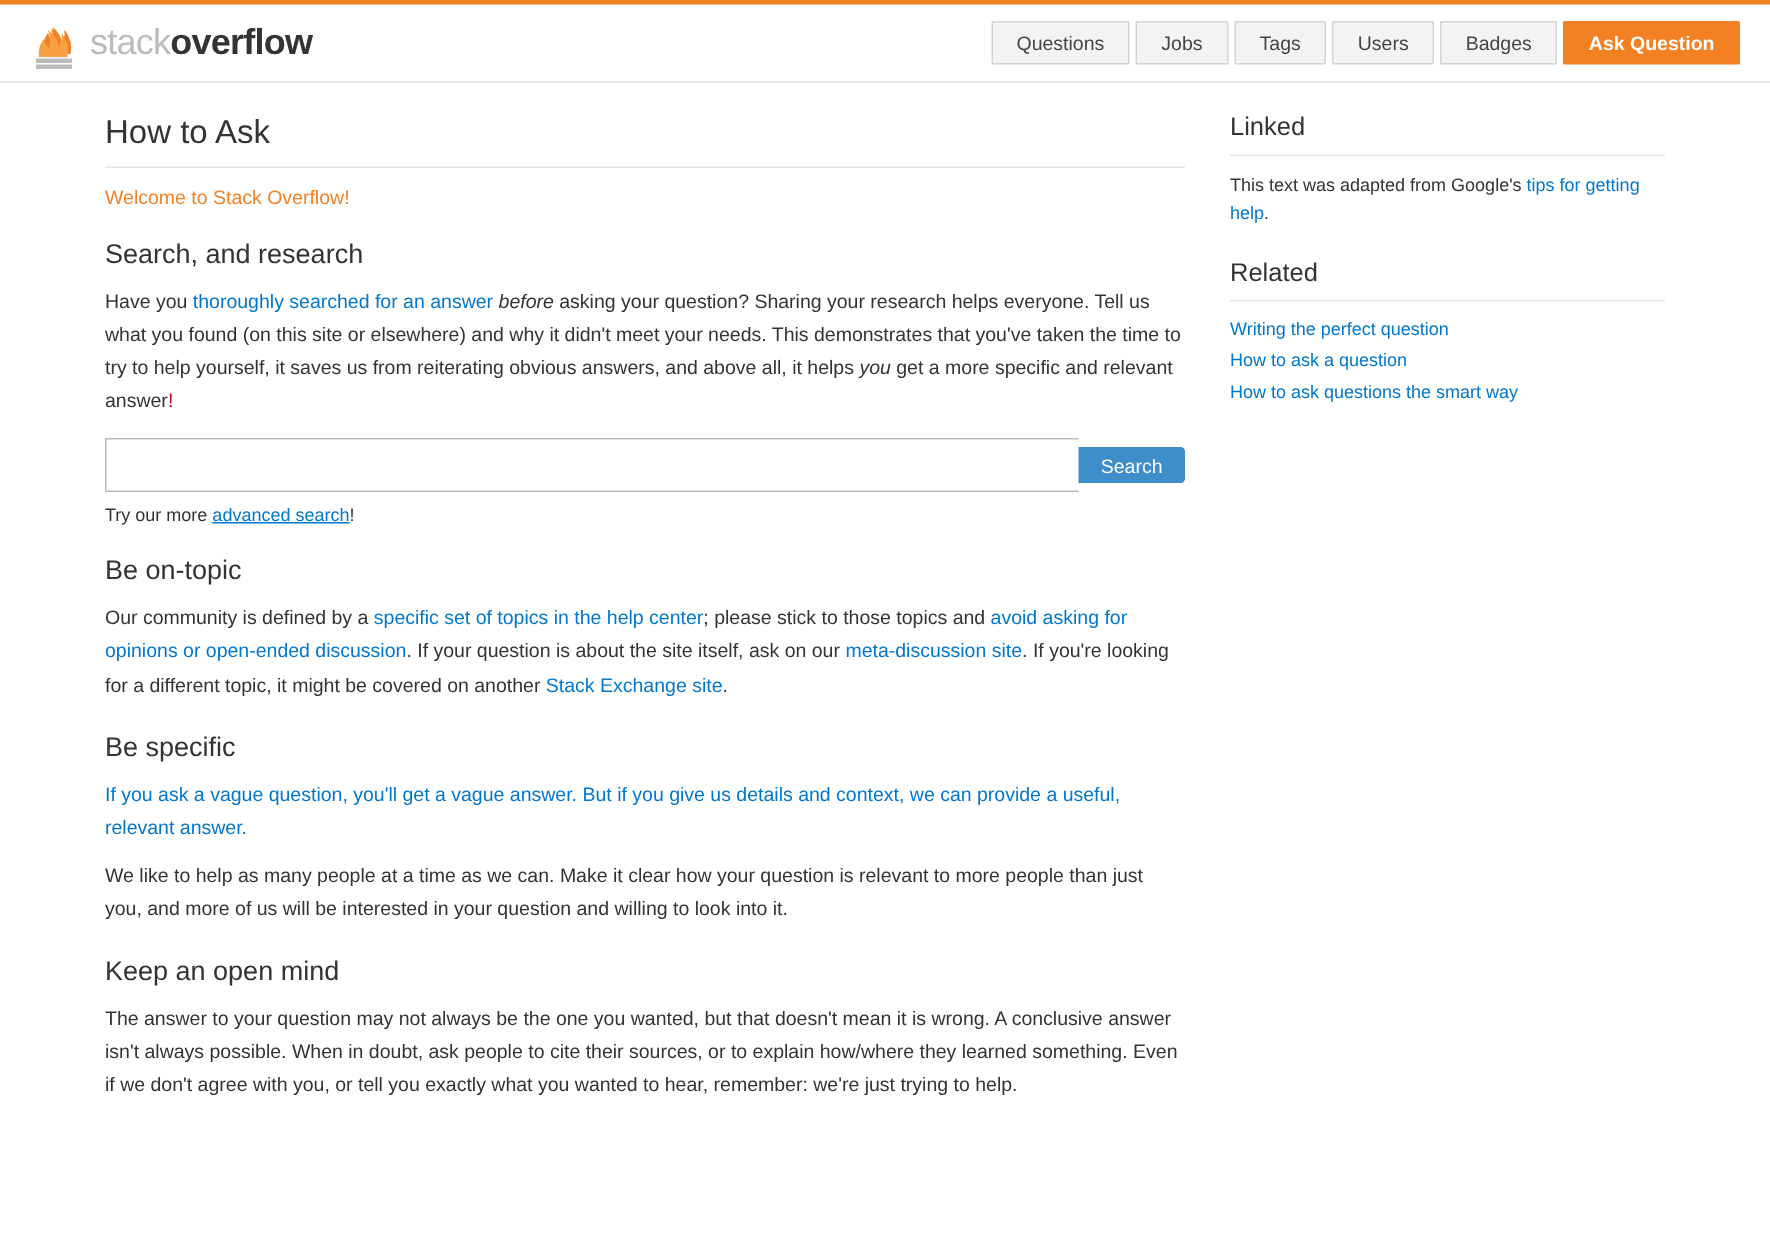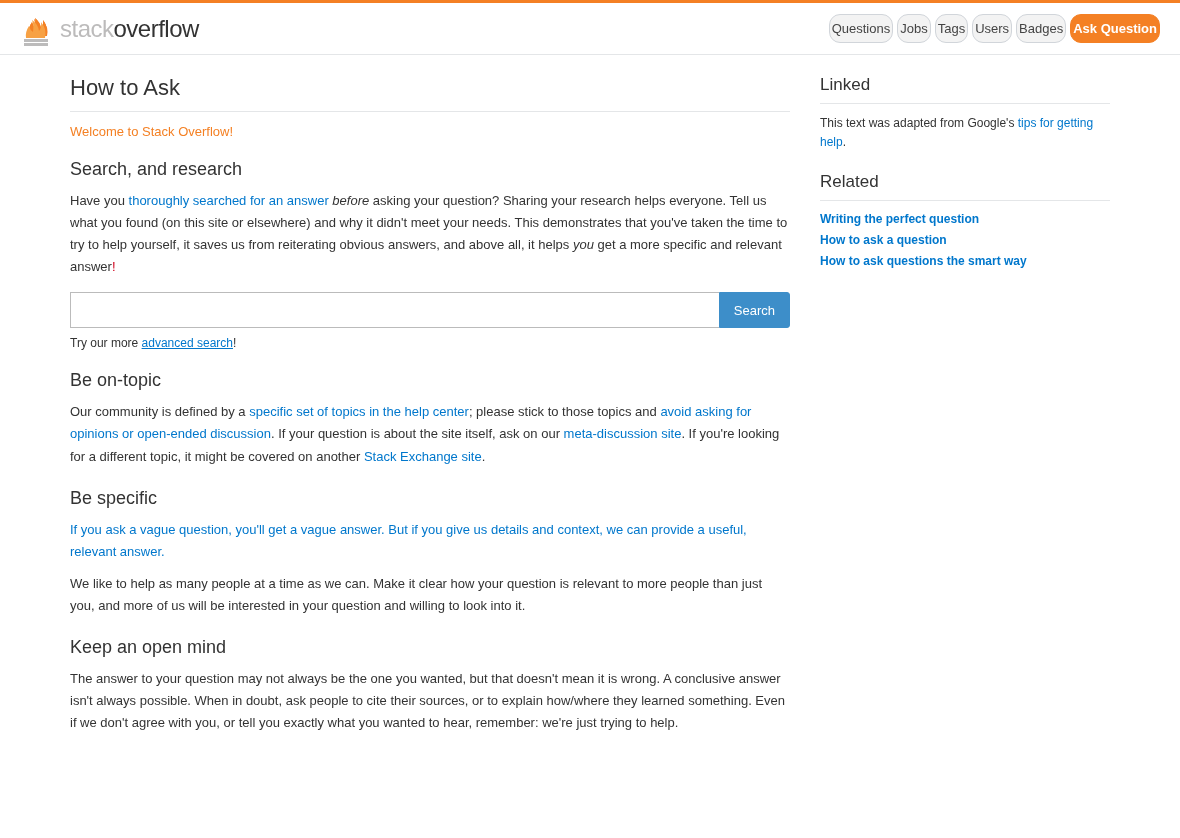--- a/index.html
+++ b/index.html
@@ -32,35 +32,35 @@
       flex-shrink: 0;
     }
     .logo-text {
       font-size: 24px;
       letter-spacing: -0.5px;
       color: #bcbbbb;
       font-weight: normal;
     }
     .logo-text strong {
       color: #333;
-      font-weight: normal;
+      font-weight: bold;
     }
     #nav {
       display: flex;
       align-items: center;
       gap: 4px;
     }
     .nav-btn {
-      padding: 6px 2px;
+      padding: 6px 16px;
       border: 1px solid #d1d5da;
       background: #f3f3f3;
       color: #444;
       font-size: 13px;
       cursor: pointer;
-      border-radius: 11px;
+      border-radius: 1px;
       text-decoration: none;
     }
     .nav-btn.ask {
       background: #f48024;
       border-color: #f48024;
       color: #fff;
       font-weight: bold;
     }
 
     
@@ -130,21 +130,21 @@
     .search-input {
       flex: 1;
       height: 36px;
       border: 1px solid #bbb;
       border-right: none;
       padding: 0 8px;
       font-size: 13px;
       outline: none;
     }
     .search-btn {
-      height: 36px;
+      height: 24px;
       padding: 0 14px;
       background: #3d8ec9;
       color: #fff;
       border: 1px solid #3d8ec9;
       font-size: 13px;
       cursor: pointer;
       border-radius: 0 3px 3px 0;
     }
 
     .advanced-search-text {
@@ -171,21 +171,20 @@
       color: #333;
       line-height: 1.6;
     }
     .sidebar-text a { color: #0077cc; text-decoration: none; }
     .sidebar-links {
       list-style: none;
       padding: 0;
     }
     .sidebar-links li {
       margin-bottom: 6px;
-      font-weight: bold;
     }
     .sidebar-links li a {
       color: #0077cc;
       font-size: 12px;
       text-decoration: none;
     }
     .discuss-meta {
       text-align: right;
       margin-top: 8px;
     }

